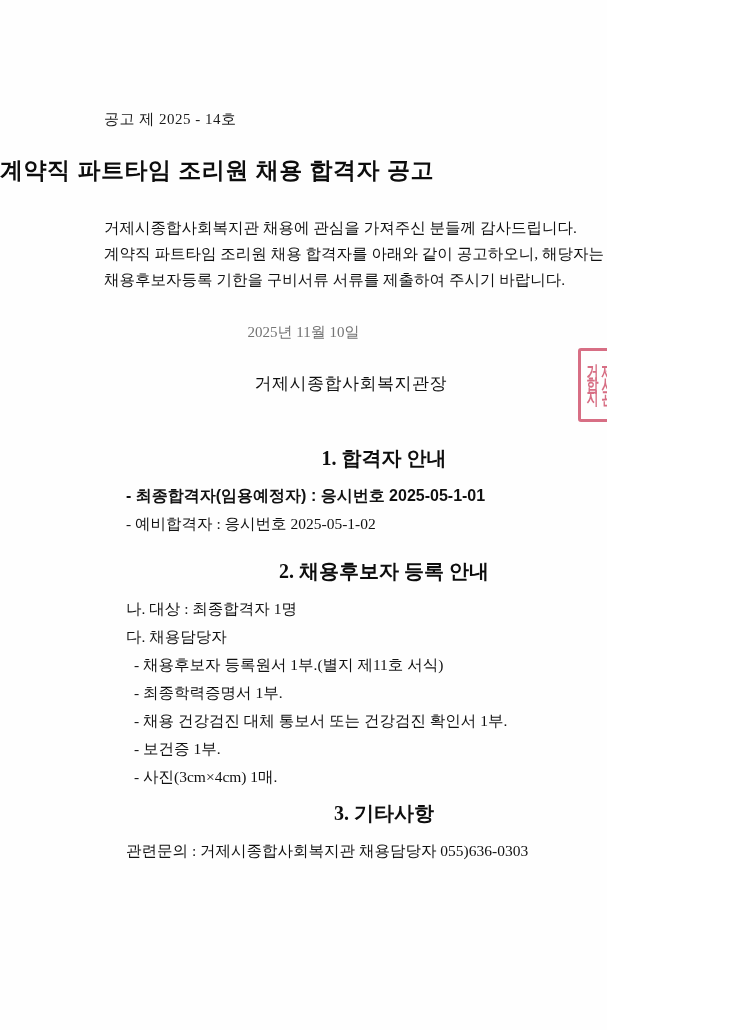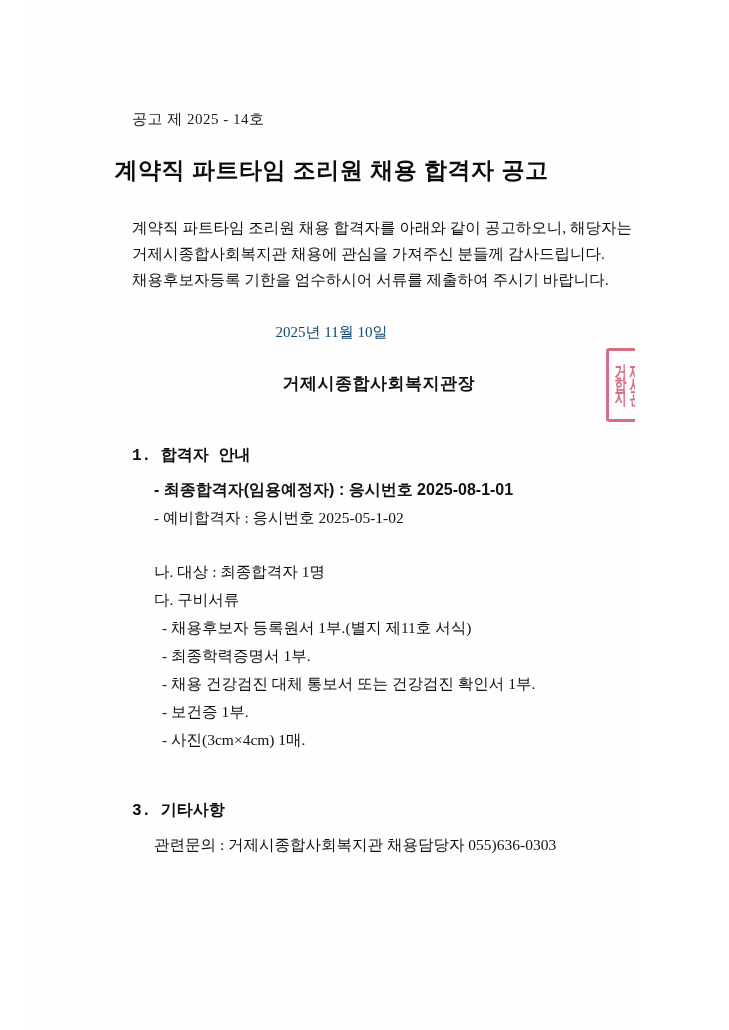--- a/index.html
+++ b/index.html
@@ -8,36 +8,34 @@
     background: #ffffff;
   }
   .page {
     position: relative;
     width: 607px;
     height: 1030px;
     background: #fefefe;
     font-family: "Liberation Serif", "DejaVu Serif", serif;
     color: #111111;
     overflow: hidden;
-    margin-left: 28px;
   }
   .doc-number {
     position: absolute;
     left: 104px;
     top: 110px;
     font-size: 15px;
     letter-spacing: 0.5px;
     color: #1a1a1a;
   }
   .doc-title {
     position: absolute;
     left: 0;
     right: 0;
     top: 155px;
-    text-align: center;
     font-size: 23px;
     font-weight: bold;
     letter-spacing: 0.5px;
     color: #0d0d0d;
     font-family: "Liberation Sans", "DejaVu Sans", sans-serif;
   }
   .intro {
     position: absolute;
     left: 104px;
     top: 215px;
@@ -50,28 +48,28 @@
     margin: 0;
     white-space: nowrap;
   }
   .doc-date {
     position: absolute;
     left: 0;
     right: 0;
     top: 323px;
     text-align: center;
     font-size: 15px;
-    color: #0c4a6e;
+    color: #737373;
   }
   .signer {
     position: absolute;
     right: 160px;
     top: 372px;
     font-size: 17px;
-    font-weight: bold;
+    font-weight: normal;
     letter-spacing: 0.5px;
     color: #111111;
     font-family: "Liberation Sans", "DejaVu Sans", sans-serif;
   }
   .seal {
     position: absolute;
     left: 578px;
     top: 348px;
     width: 68px;
     height: 68px;
@@ -95,25 +93,26 @@
     text-align: center;
     font-weight: bold;
     transform: scaleY(1.5);
   }
   .section {
     position: absolute;
     left: 104px;
     width: 560px;
   }
   .section-heading {
-    font-size: 16px;
+    font-size: 20px;
     font-weight: bold;
     color: #0d0d0d;
     margin-bottom: 10px;
-    font-family: Liberation Mono, monospace;
+    font-family: Liberation Serif, serif;
+    text-align: center;
   }
   .line {
     font-size: 15.5px;
     line-height: 28px;
     color: #111111;
     white-space: nowrap;
   }
   .indent-1 { padding-left: 22px; font-family: Liberation Serif, serif; }
   .indent-2 { padding-left: 30px; }
   .bold-line {
@@ -128,23 +127,23 @@
 </head>
 <body>
 
 <div class="page">
 
   <div class="doc-number">공고 제 2025 - 14호</div>
 
   <div class="doc-title">계약직 파트타임 조리원 채용 합격자 공고</div>
 
   <div class="intro">
+    <p>거제시종합사회복지관 채용에 관심을 가져주신 분들께 감사드립니다.</p>
     <p>계약직 파트타임 조리원 채용 합격자를 아래와 같이 공고하오니, 해당자는</p>
-    <p>거제시종합사회복지관 채용에 관심을 가져주신 분들께 감사드립니다.</p>
-    <p>채용후보자등록 기한을 엄수하시어 서류를 제출하여 주시기 바랍니다.</p>
+    <p>채용후보자등록 기한을 구비서류 서류를 제출하여 주시기 바랍니다.</p>
   </div>
 
   <div class="doc-date">2025년 11월 10일</div>
 
   <div class="signer">거제시종합사회복지관장</div>
 
   <div class="seal">
     <span>거</span>
     <span>제</span>
     <span>시</span>
@@ -154,27 +153,28 @@
     <span>회</span>
     <span>복</span>
     <span>지</span>
     <span>관</span>
     <span>장</span>
     <span>인</span>
   </div>
 
   <div class="section" id="sec1">
     <div class="section-heading">1.  합격자 안내</div>
-    <div class="line indent-1 bold-line">- 최종합격자(임용예정자) : 응시번호 2025-08-1-01</div>
+    <div class="line indent-1 bold-line">- 최종합격자(임용예정자) : 응시번호 2025-05-1-01</div>
     <div class="line indent-1">- 예비합격자 : 응시번호 2025-05-1-02</div>
   </div>
 
   <div class="section" id="sec2">
+    <div class="section-heading">2.  채용후보자 등록 안내</div>
     <div class="line indent-1">나. 대상 : 최종합격자 1명</div>
-    <div class="line indent-1">다. 구비서류</div>
+    <div class="line indent-1">다. 채용담당자</div>
     <div class="line indent-2">- 채용후보자 등록원서 1부.(별지 제11호 서식)</div>
     <div class="line indent-2">- 최종학력증명서 1부.</div>
     <div class="line indent-2">- 채용 건강검진 대체 통보서 또는 건강검진 확인서 1부.</div>
     <div class="line indent-2">- 보건증 1부.</div>
     <div class="line indent-2">- 사진(3cm×4cm) 1매.</div>
   </div>
 
   <div class="section" id="sec3">
     <div class="section-heading">3.  기타사항</div>
     <div class="line indent-1">관련문의 :  거제시종합사회복지관 채용담당자  055)636-0303</div>

